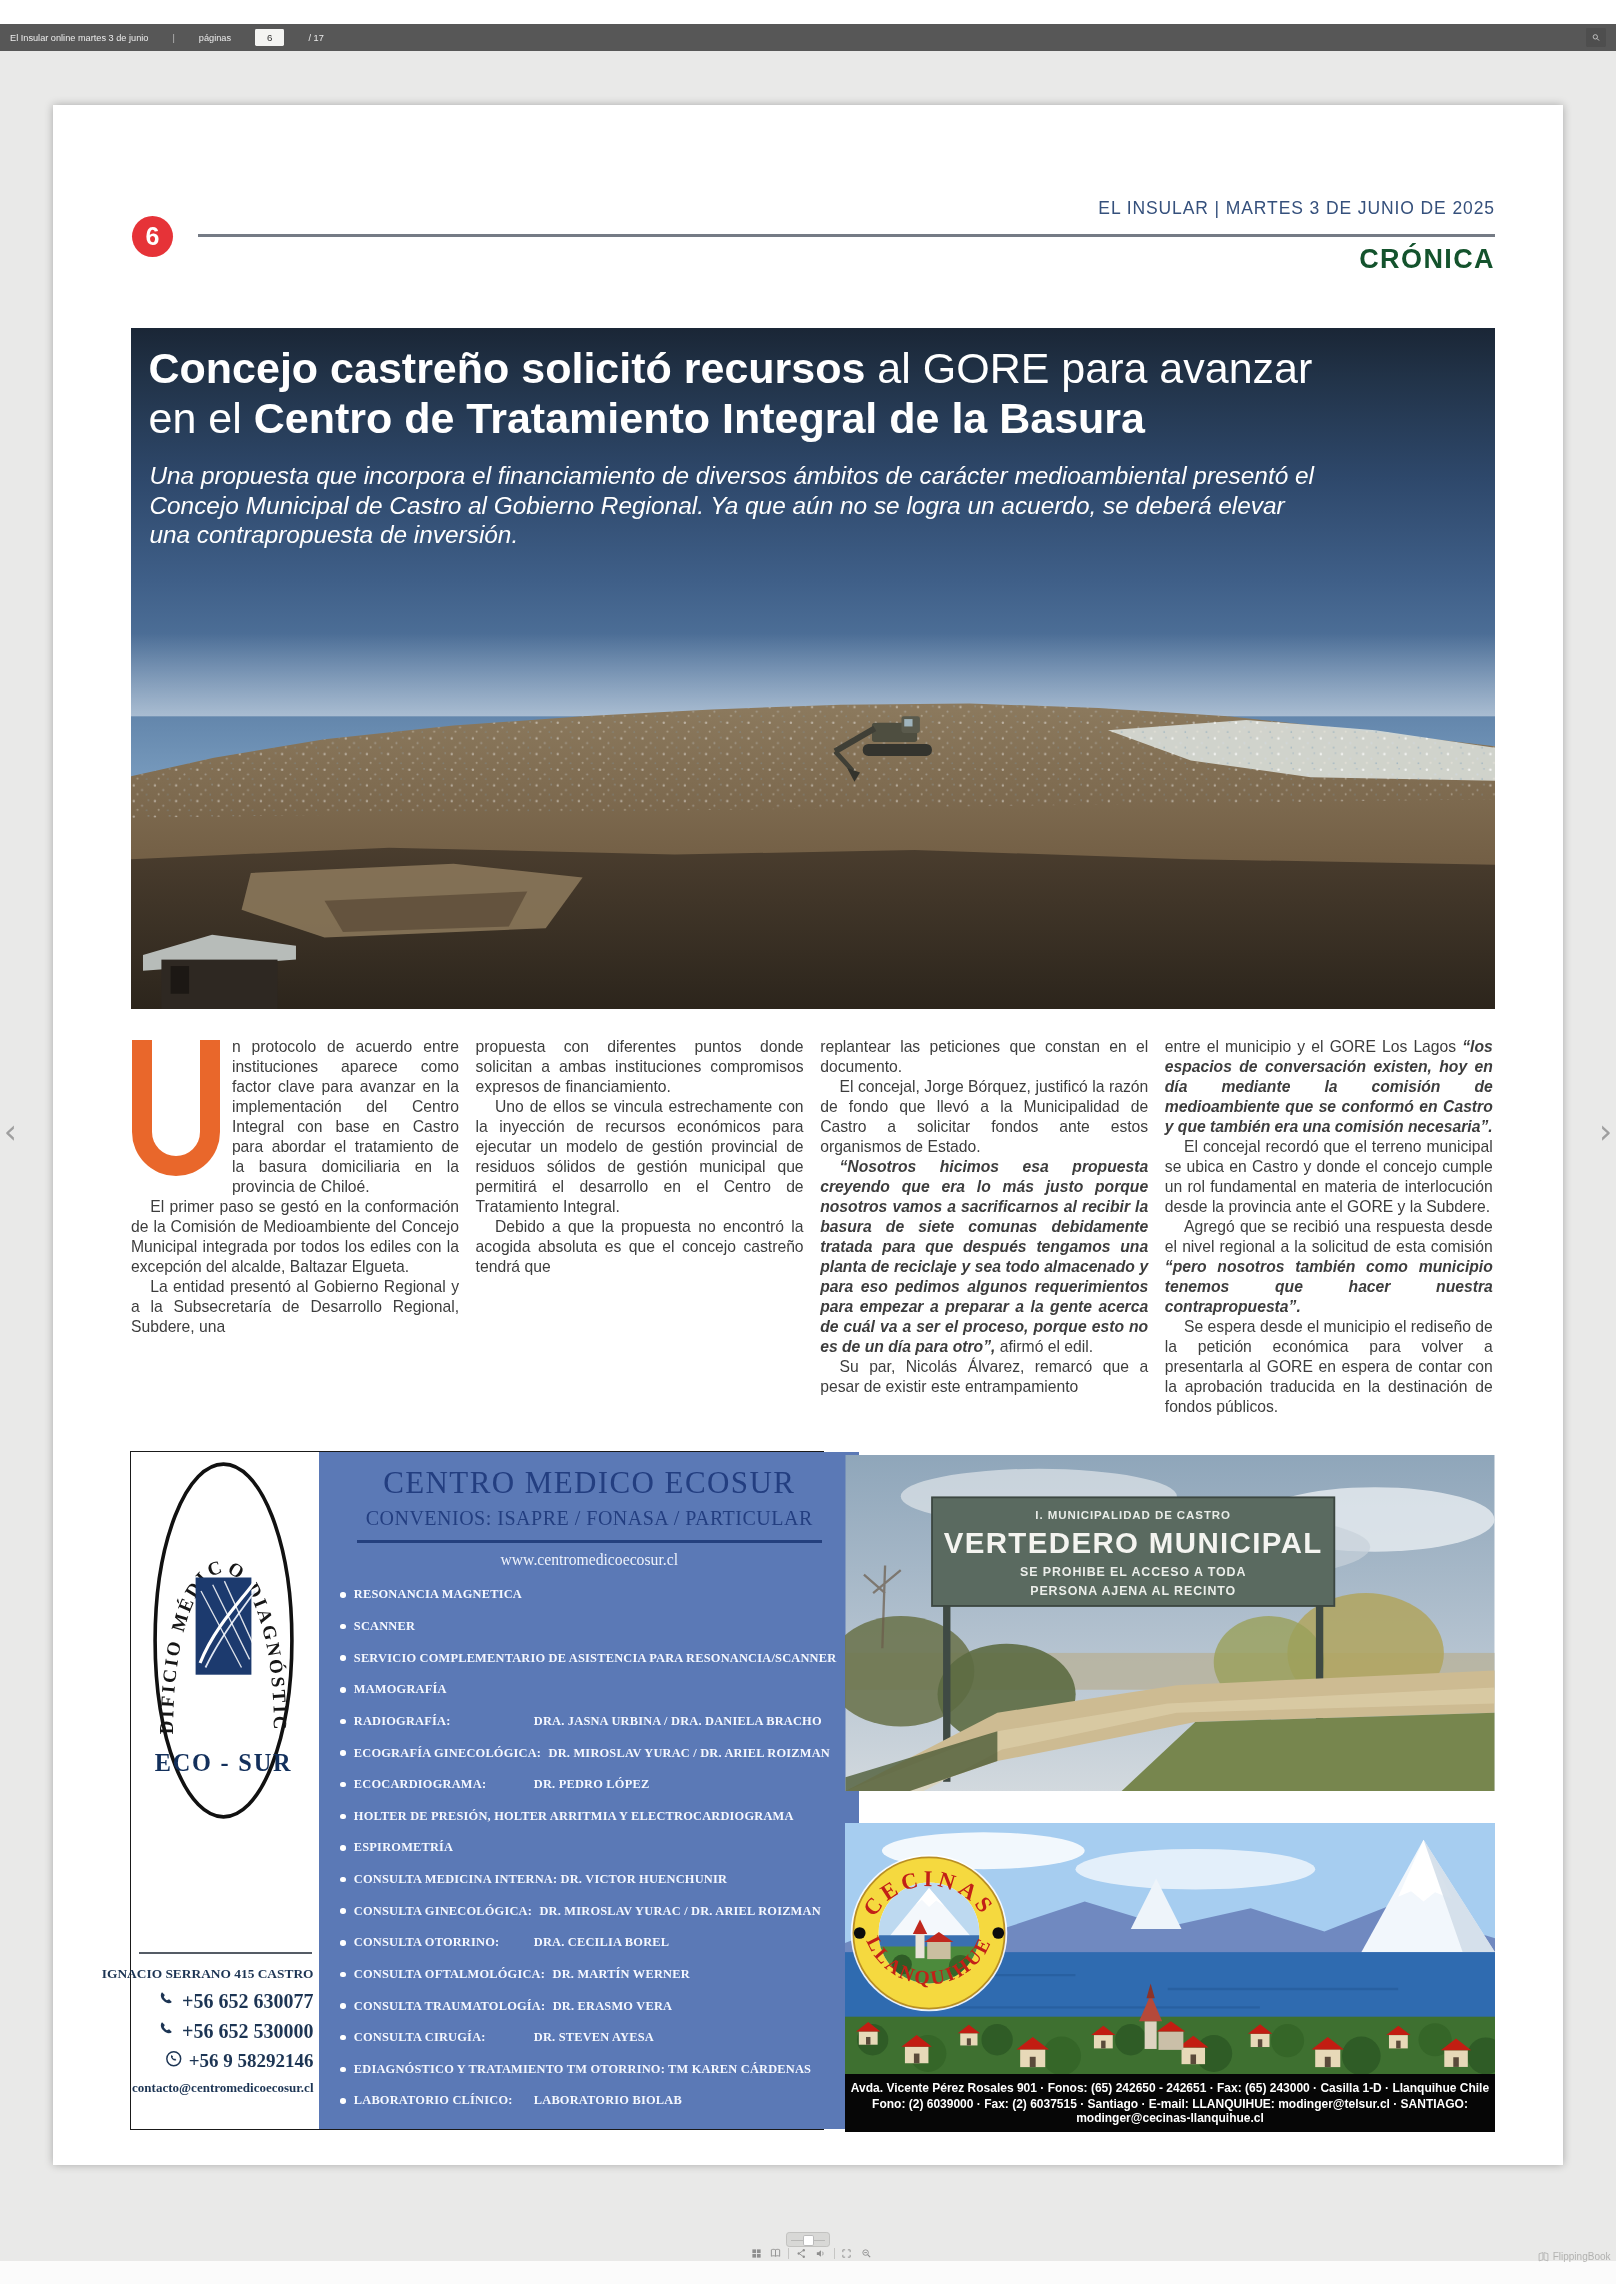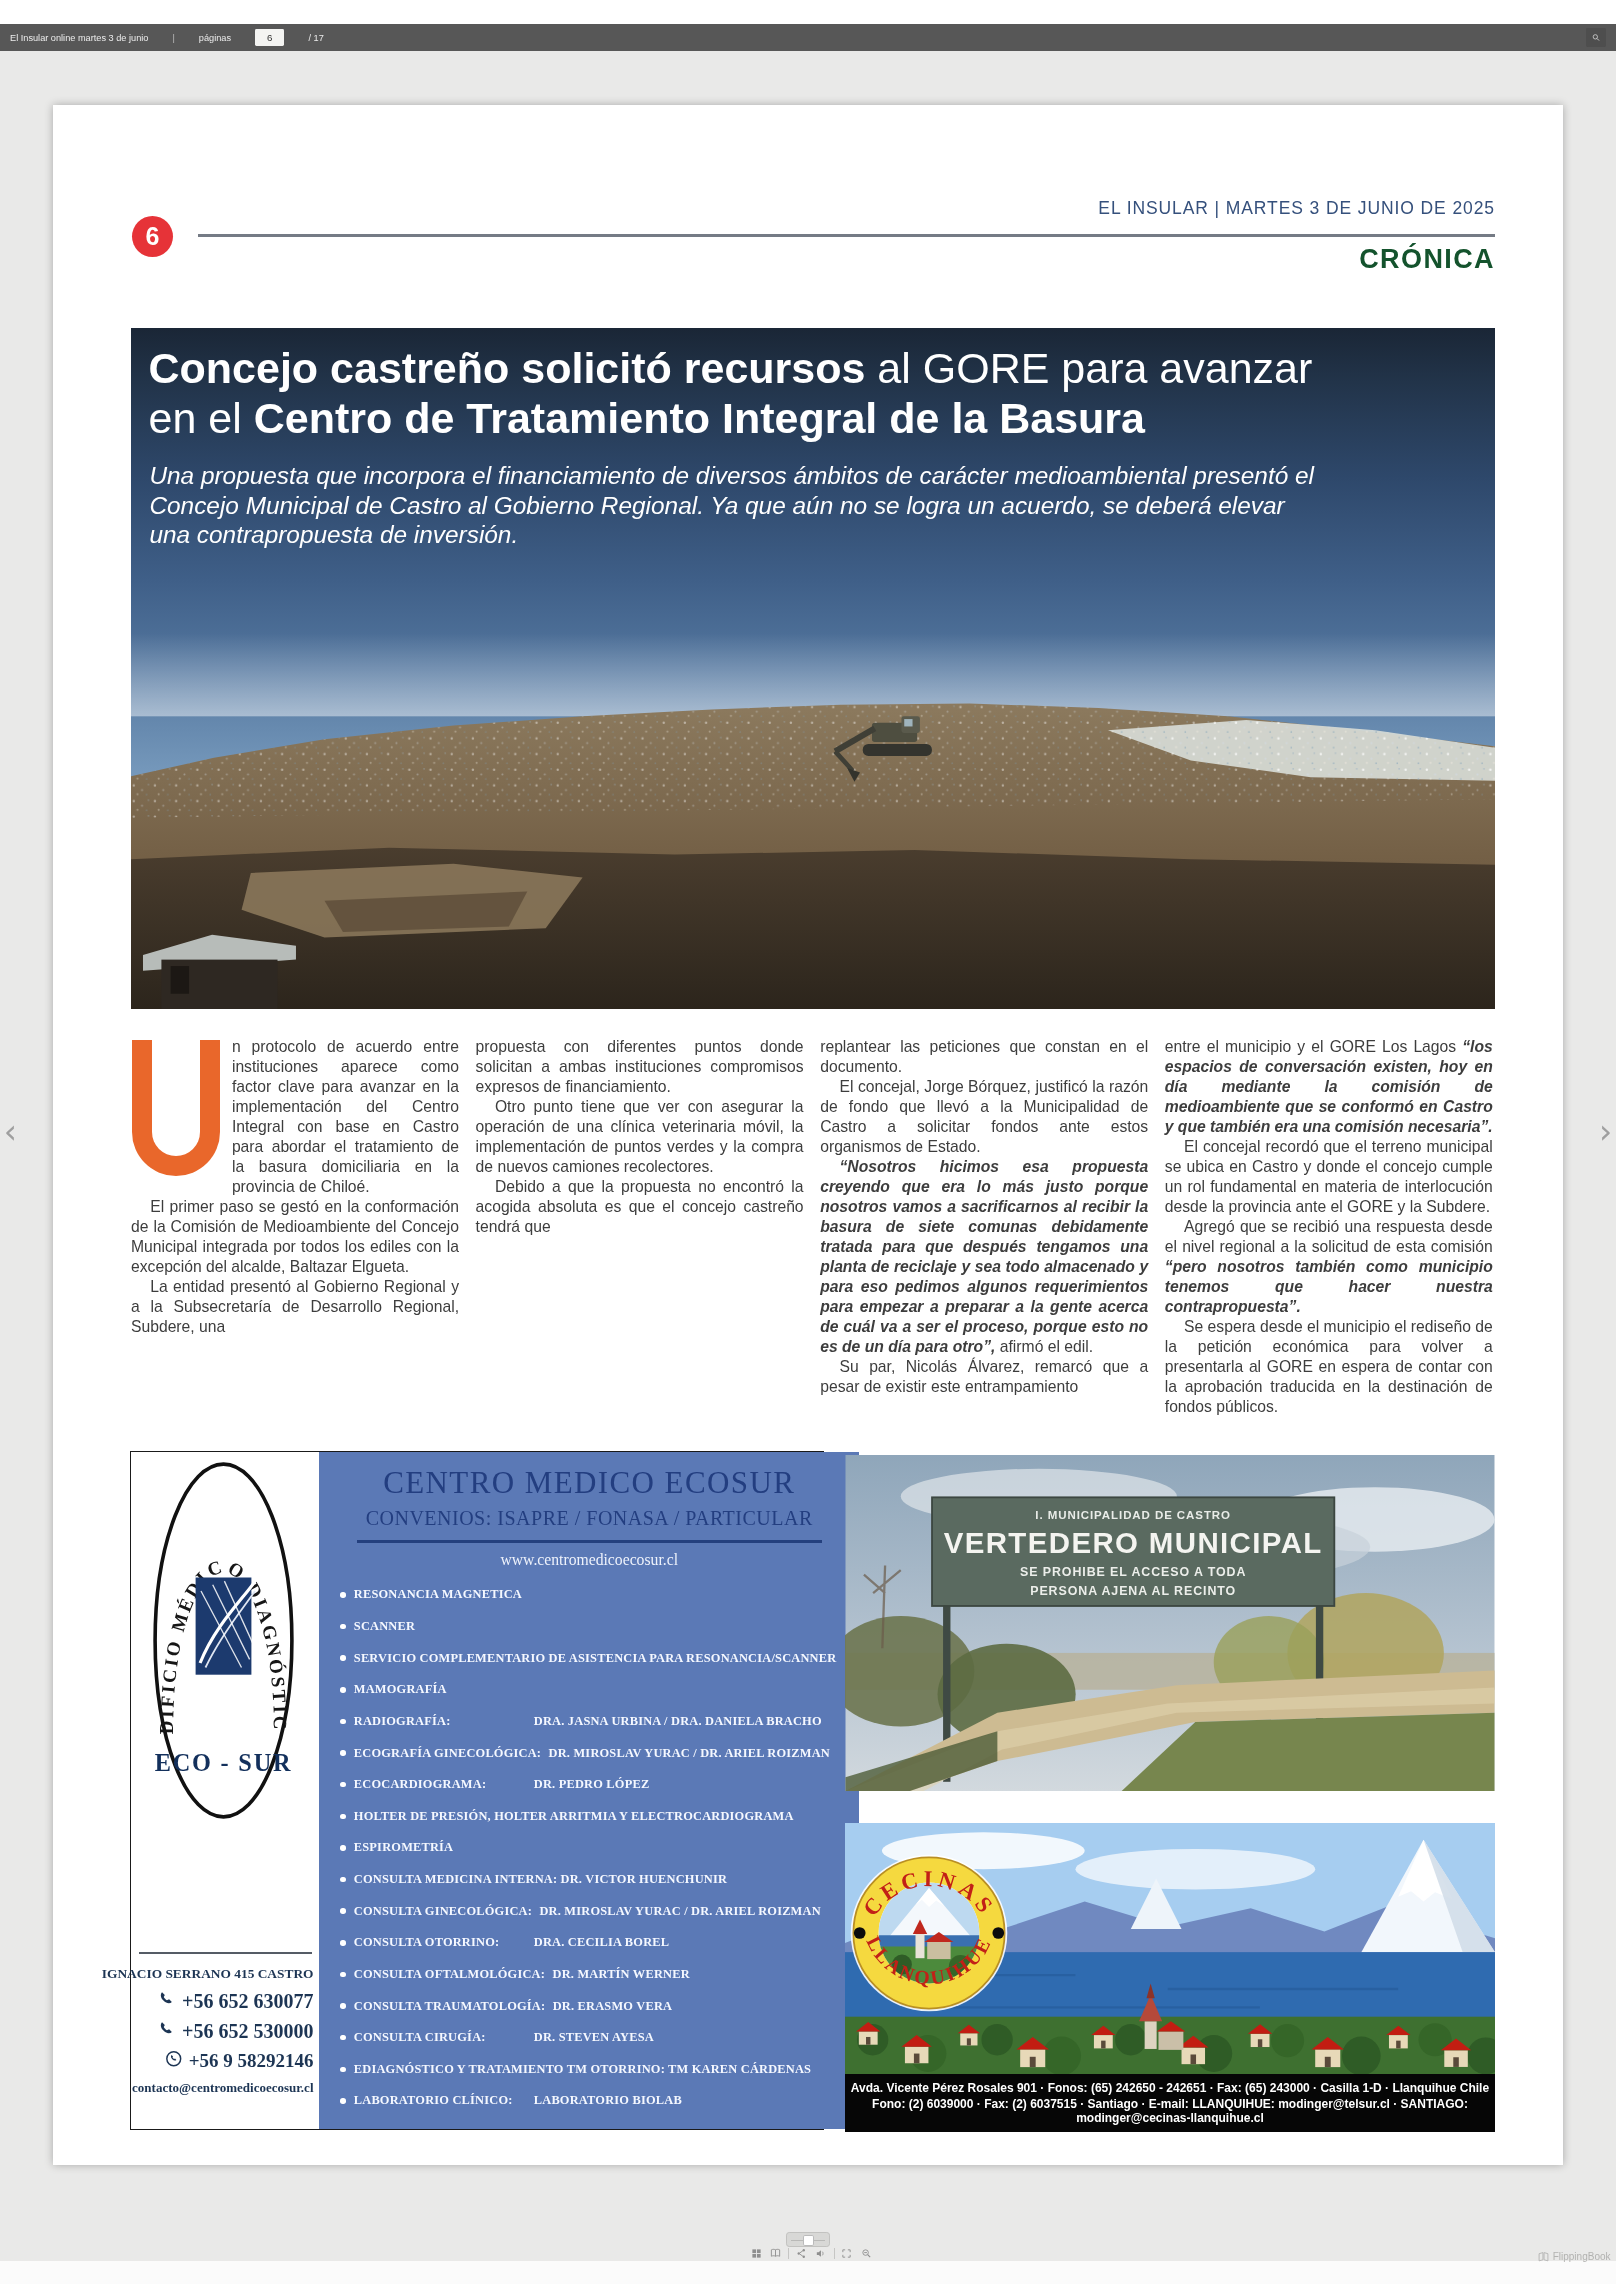--- a/index.html
+++ b/index.html
@@ -186,21 +186,21 @@
 
     <div class="article">
       <div class="col">
         <div class="dropU"></div>
         <p>n protocolo de acuerdo entre instituciones aparece como factor clave para avanzar en la implementación del Centro Integral con base en Castro para abordar el tratamiento de la basura domiciliaria en la provincia de Chiloé.</p>
         <p class="ind">El primer paso se gestó en la conformación de la Comisión de Medioambiente del Concejo Municipal integrada por todos los ediles con la excepción del alcalde, Baltazar Elgueta.</p>
         <p class="ind">La entidad presentó al Gobierno Regional y a la Subsecretaría de Desarrollo Regional, Subdere, una</p>
       </div>
       <div class="col">
         <p>propuesta con diferentes puntos donde solicitan a ambas instituciones compromisos expresos de financiamiento.</p>
-        <p class="ind">Otro punto tiene que ver con asegurar la operación de una clínica veterinaria móvil, la implementación de puntos verdes y la compra de nuevos camiones recolectores.</p>
+        <p class="ind">Uno de ellos se vincula estrechamente con la inyección de recursos económicos para ejecutar un modelo de gestión provincial de residuos sólidos de gestión municipal que permitirá el desarrollo en el Centro de Tratamiento Integral.</p>
         <p class="ind">Debido a que la propuesta no encontró la acogida absoluta es que el concejo castreño tendrá que</p>
       </div>
       <div class="col">
         <p>replantear las peticiones que constan en el documento.</p>
         <p class="ind">El concejal, Jorge Bórquez, justificó la razón de fondo que llevó a la Municipalidad de Castro a solicitar fondos ante estos organismos de Estado.</p>
         <p class="ind"><span class="q">“Nosotros hicimos esa propuesta creyendo que era lo más justo porque nosotros vamos a sacrificarnos al recibir la basura de siete comunas debidamente tratada para que después tengamos una planta de reciclaje y sea todo almacenado y para eso pedimos algunos requerimientos para empezar a preparar a la gente acerca de cuál va a ser el proceso, porque esto no es de un día para otro”,</span><span> afirmó el edil.</span></p>
         <p class="ind">Su par, Nicolás Álvarez, remarcó que a pesar de existir este entrampamiento</p>
       </div>
       <div class="col">
         <p><span>entre el municipio y el GORE Los Lagos </span><span class="q">“los espacios de conversación existen, hoy en día mediante la comisión de medioambiente que se conformó en Castro y que también era una comisión necesaria”.</span></p>

